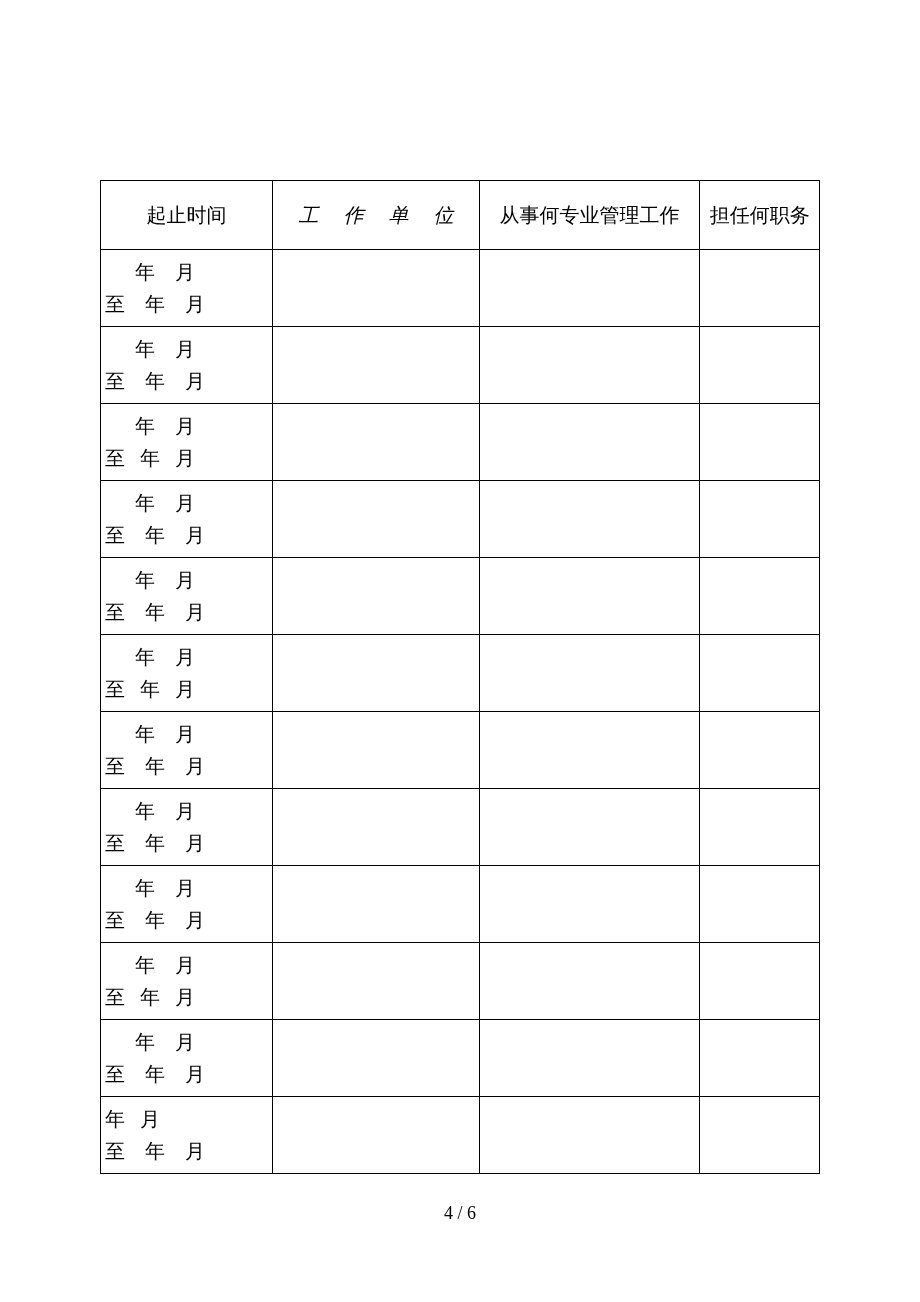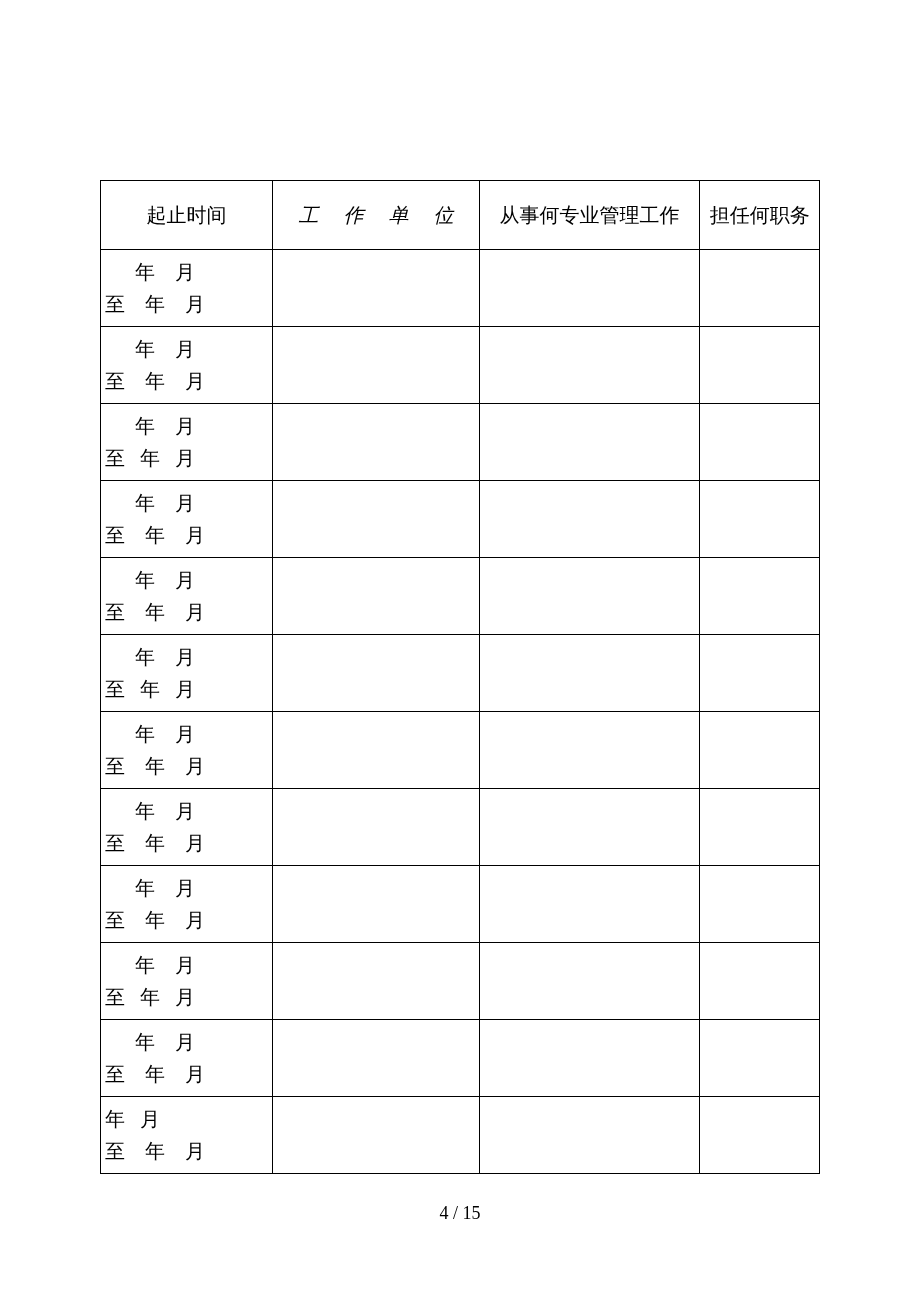--- a/index.html
+++ b/index.html
@@ -179,13 +179,13 @@
             <div class="time-line">至    年    月</div>
           </td>
           <td></td>
           <td></td>
           <td></td>
         </tr>
       </tbody>
   </table>
 </div>
 
-<div class="footer">4 / 15</div>
+<div class="footer">4 / 6</div>
 
 </body></html>

